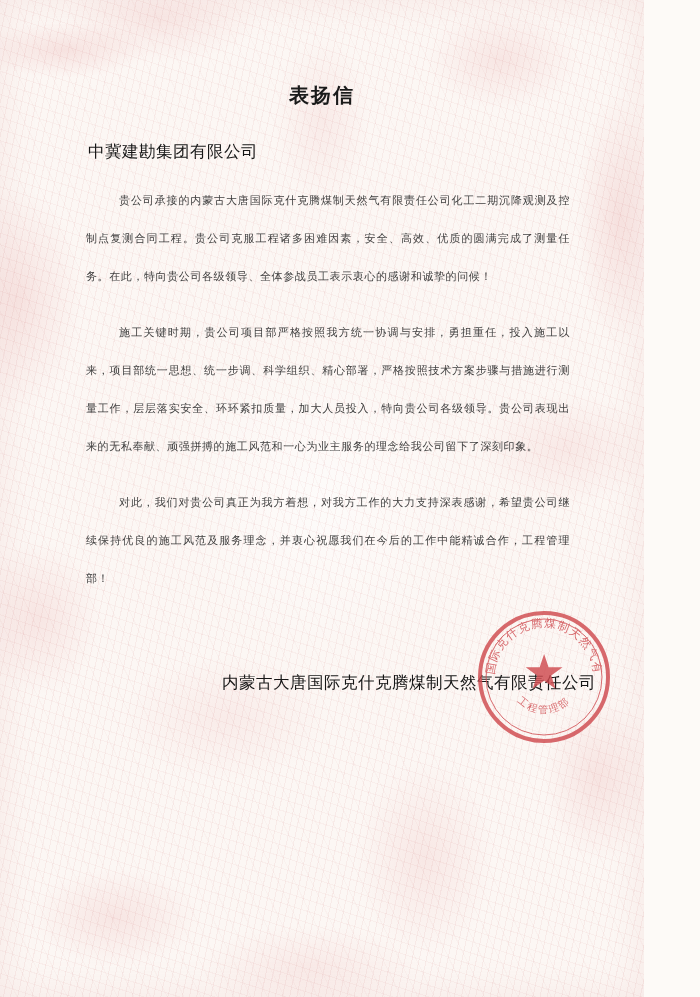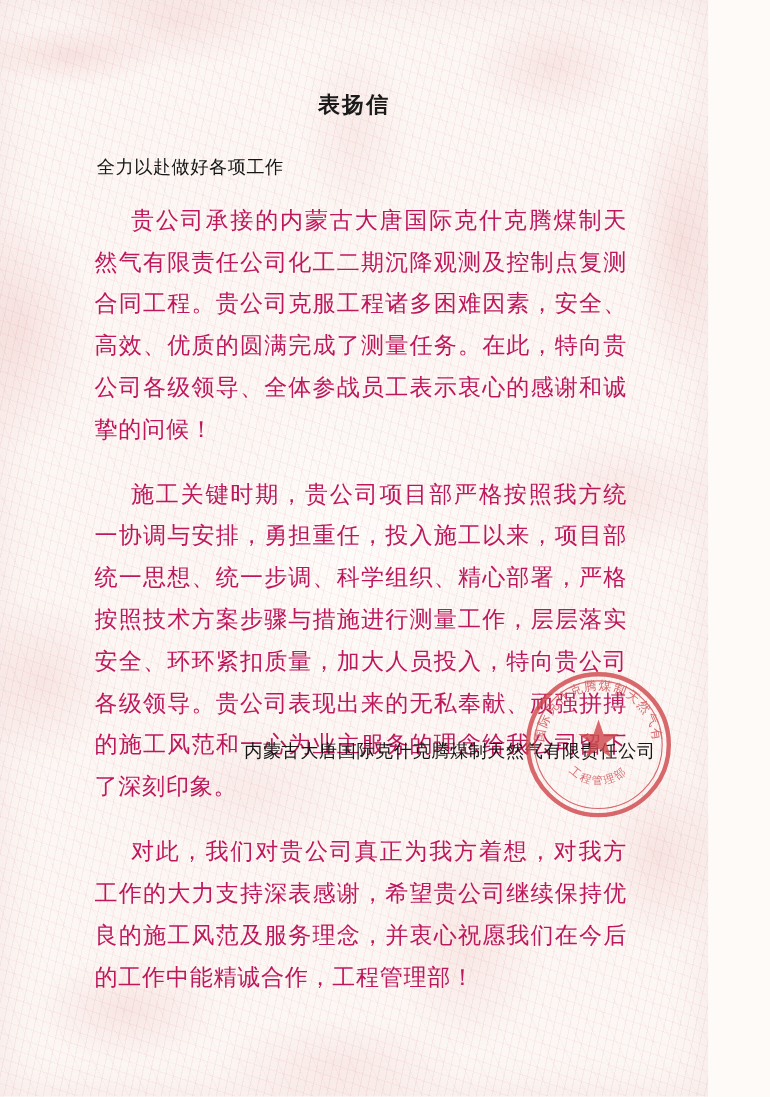--- a/index.html
+++ b/index.html
@@ -81,23 +81,23 @@
   .salutation {
     margin-top: 32px;
     margin-left: 40px;
     font-size: 16.5px;
     color: #151515;
     letter-spacing: 0.5px;
   }
 
   .body-para {
     margin-top: 18px;
-    font-size: 21px;
+    font-size: 11px;
     line-height: 38px;
-    color: #be185d;
+    color: #404040;
     text-align: justify;
     text-indent: 33px;
     letter-spacing: 0.6px;
     padding: 0 26px 0 38px;
   }
 
   .signature-block {
     position: absolute;
     right: 48px;
     top: 672px;
@@ -131,21 +131,21 @@
 <div class="page">
 
   <div class="paper-texture"></div>
   <div class="paper-fibers"></div>
   <div class="paper-edge"></div>
 
   <div class="content">
 
     <div class="doc-title">表扬信</div>
 
-    <div class="salutation">全力以赴做好各项工作</div>
+    <div class="salutation">中冀建勘集团有限公司</div>
 
     <p class="body-para">贵公司承接的内蒙古大唐国际克什克腾煤制天然气有限责任公司化工二期沉降观测及控制点复测合同工程。贵公司克服工程诸多困难因素，安全、高效、优质的圆满完成了测量任务。在此，特向贵公司各级领导、全体参战员工表示衷心的感谢和诚挚的问候！</p>
 
     <p class="body-para">施工关键时期，贵公司项目部严格按照我方统一协调与安排，勇担重任，投入施工以来，项目部统一思想、统一步调、科学组织、精心部署，严格按照技术方案步骤与措施进行测量工作，层层落实安全、环环紧扣质量，加大人员投入，特向贵公司各级领导。贵公司表现出来的无私奉献、顽强拼搏的施工风范和一心为业主服务的理念给我公司留下了深刻印象。</p>
 
     <p class="body-para">对此，我们对贵公司真正为我方着想，对我方工作的大力支持深表感谢，希望贵公司继续保持优良的施工风范及服务理念，并衷心祝愿我们在今后的工作中能精诚合作，工程管理部！</p>
   </div>
 
   <div class="signature-block">内蒙古大唐国际克什克腾煤制天然气有限责任公司</div>
 

